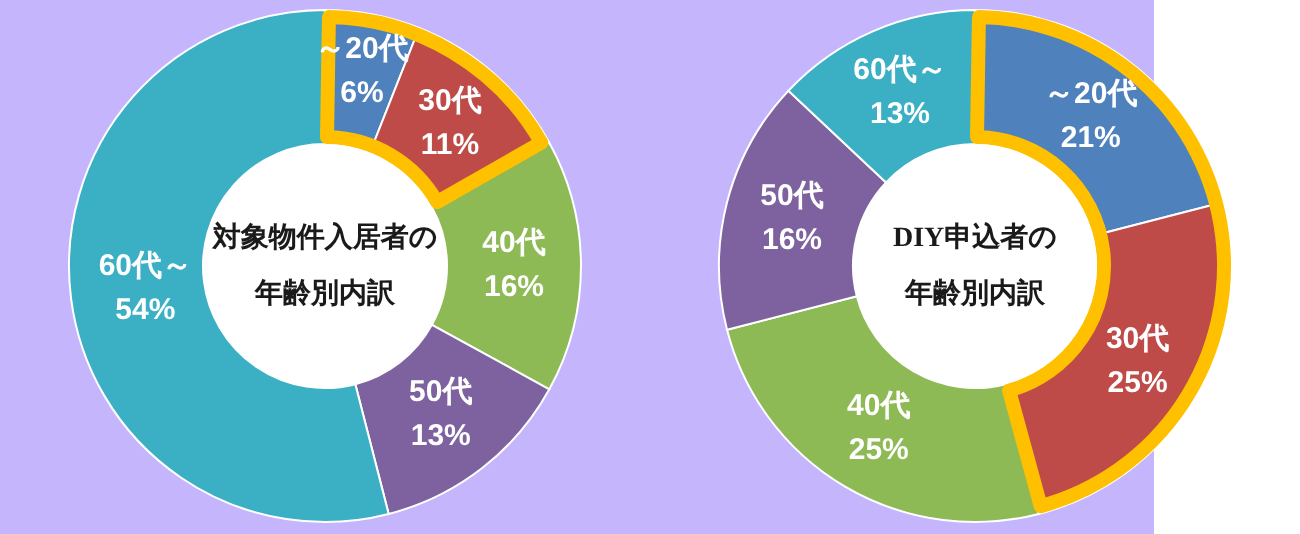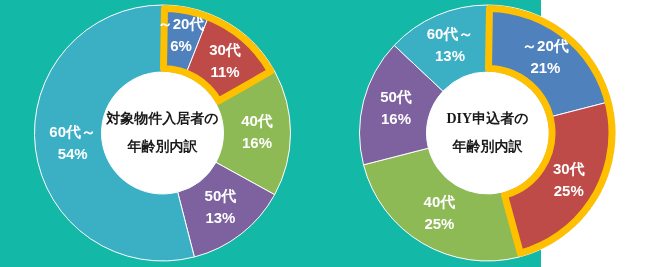--- a/index.html
+++ b/index.html
@@ -10,21 +10,22 @@
   body {
     width: 650px;
     height: 267px;
     overflow: hidden;
     font-family: "Liberation Sans", "DejaVu Sans", sans-serif;
   }
   #page {
     position: relative;
     width: 541px;
     height: 267px;
-    background: #14b8a6;
+    background: #c4b5fd;
+    padding-left: 36px;
   }
   .chart-panel {
     position: absolute;
     top: 0;
     width: 325px;
     height: 267px;
   }
   #chart-left  { left: 0; }
   #chart-right { left: 325px; }
 

